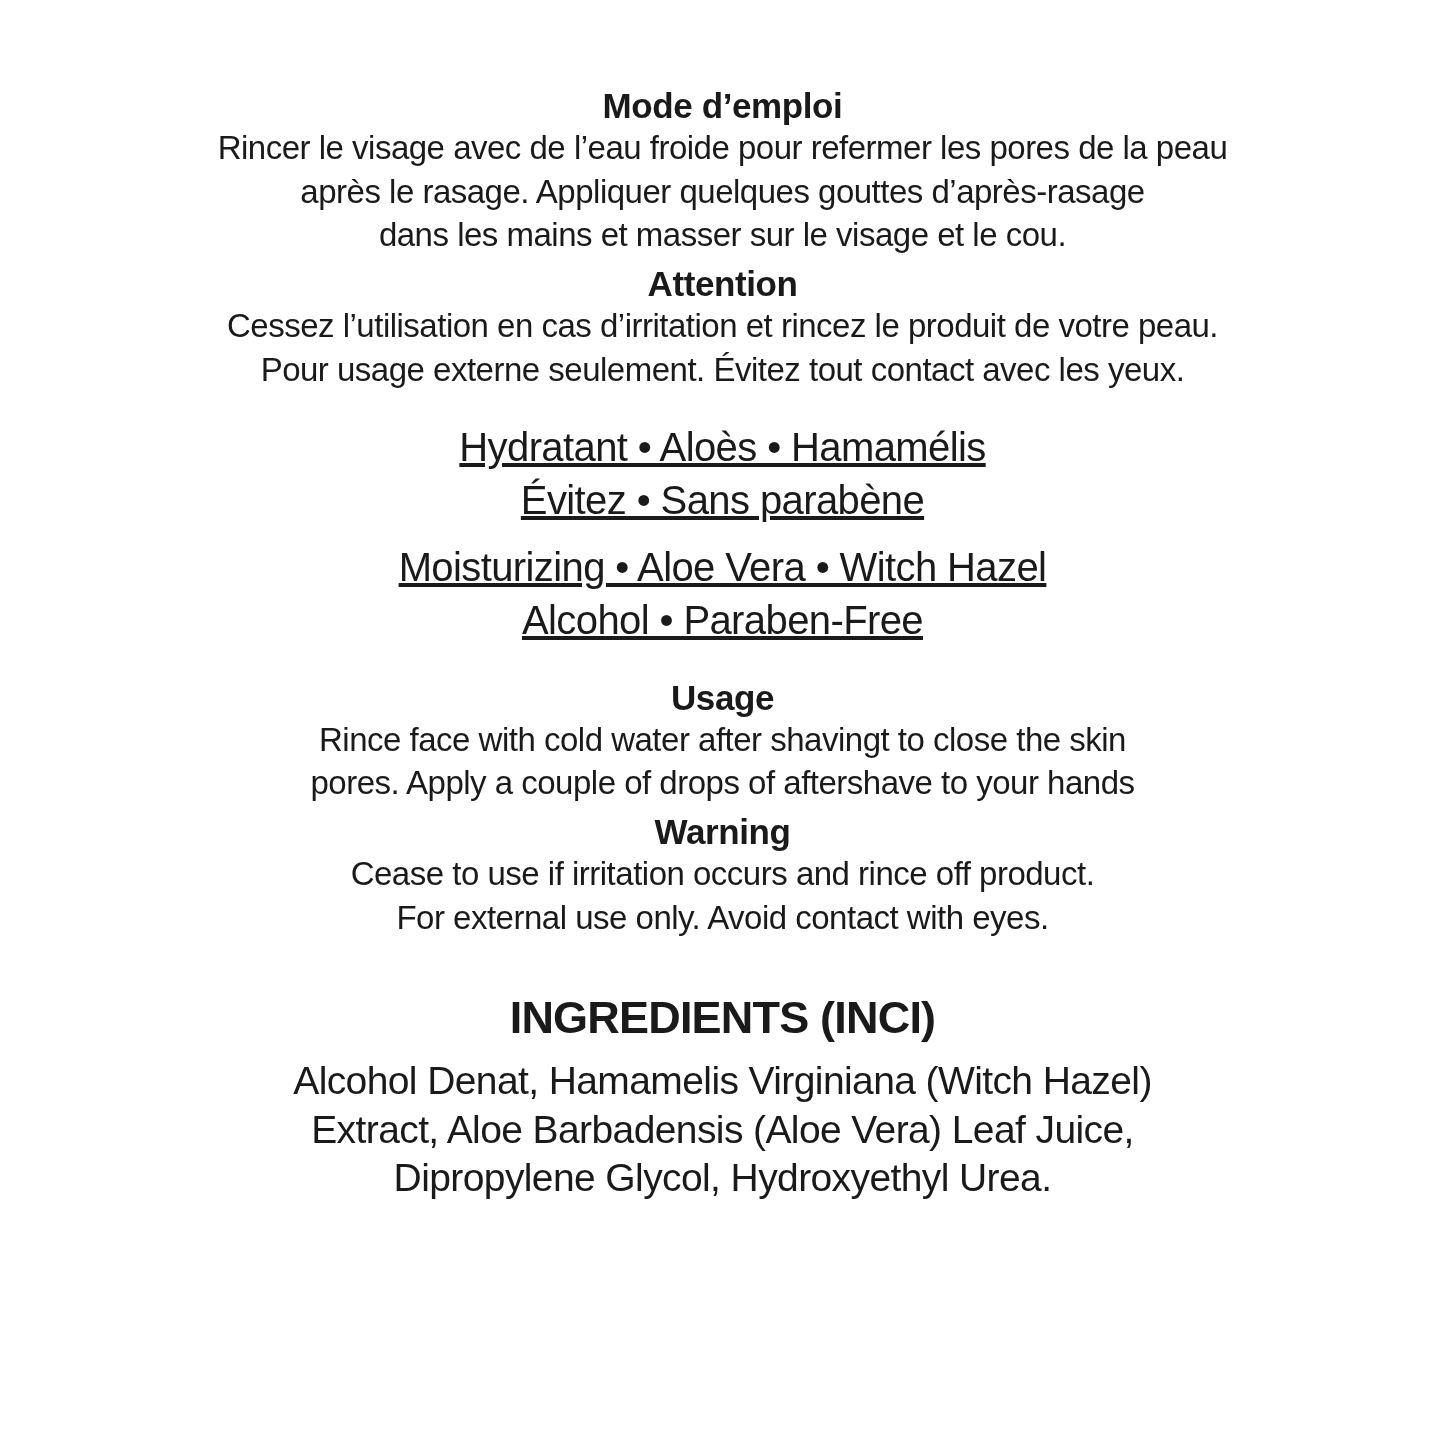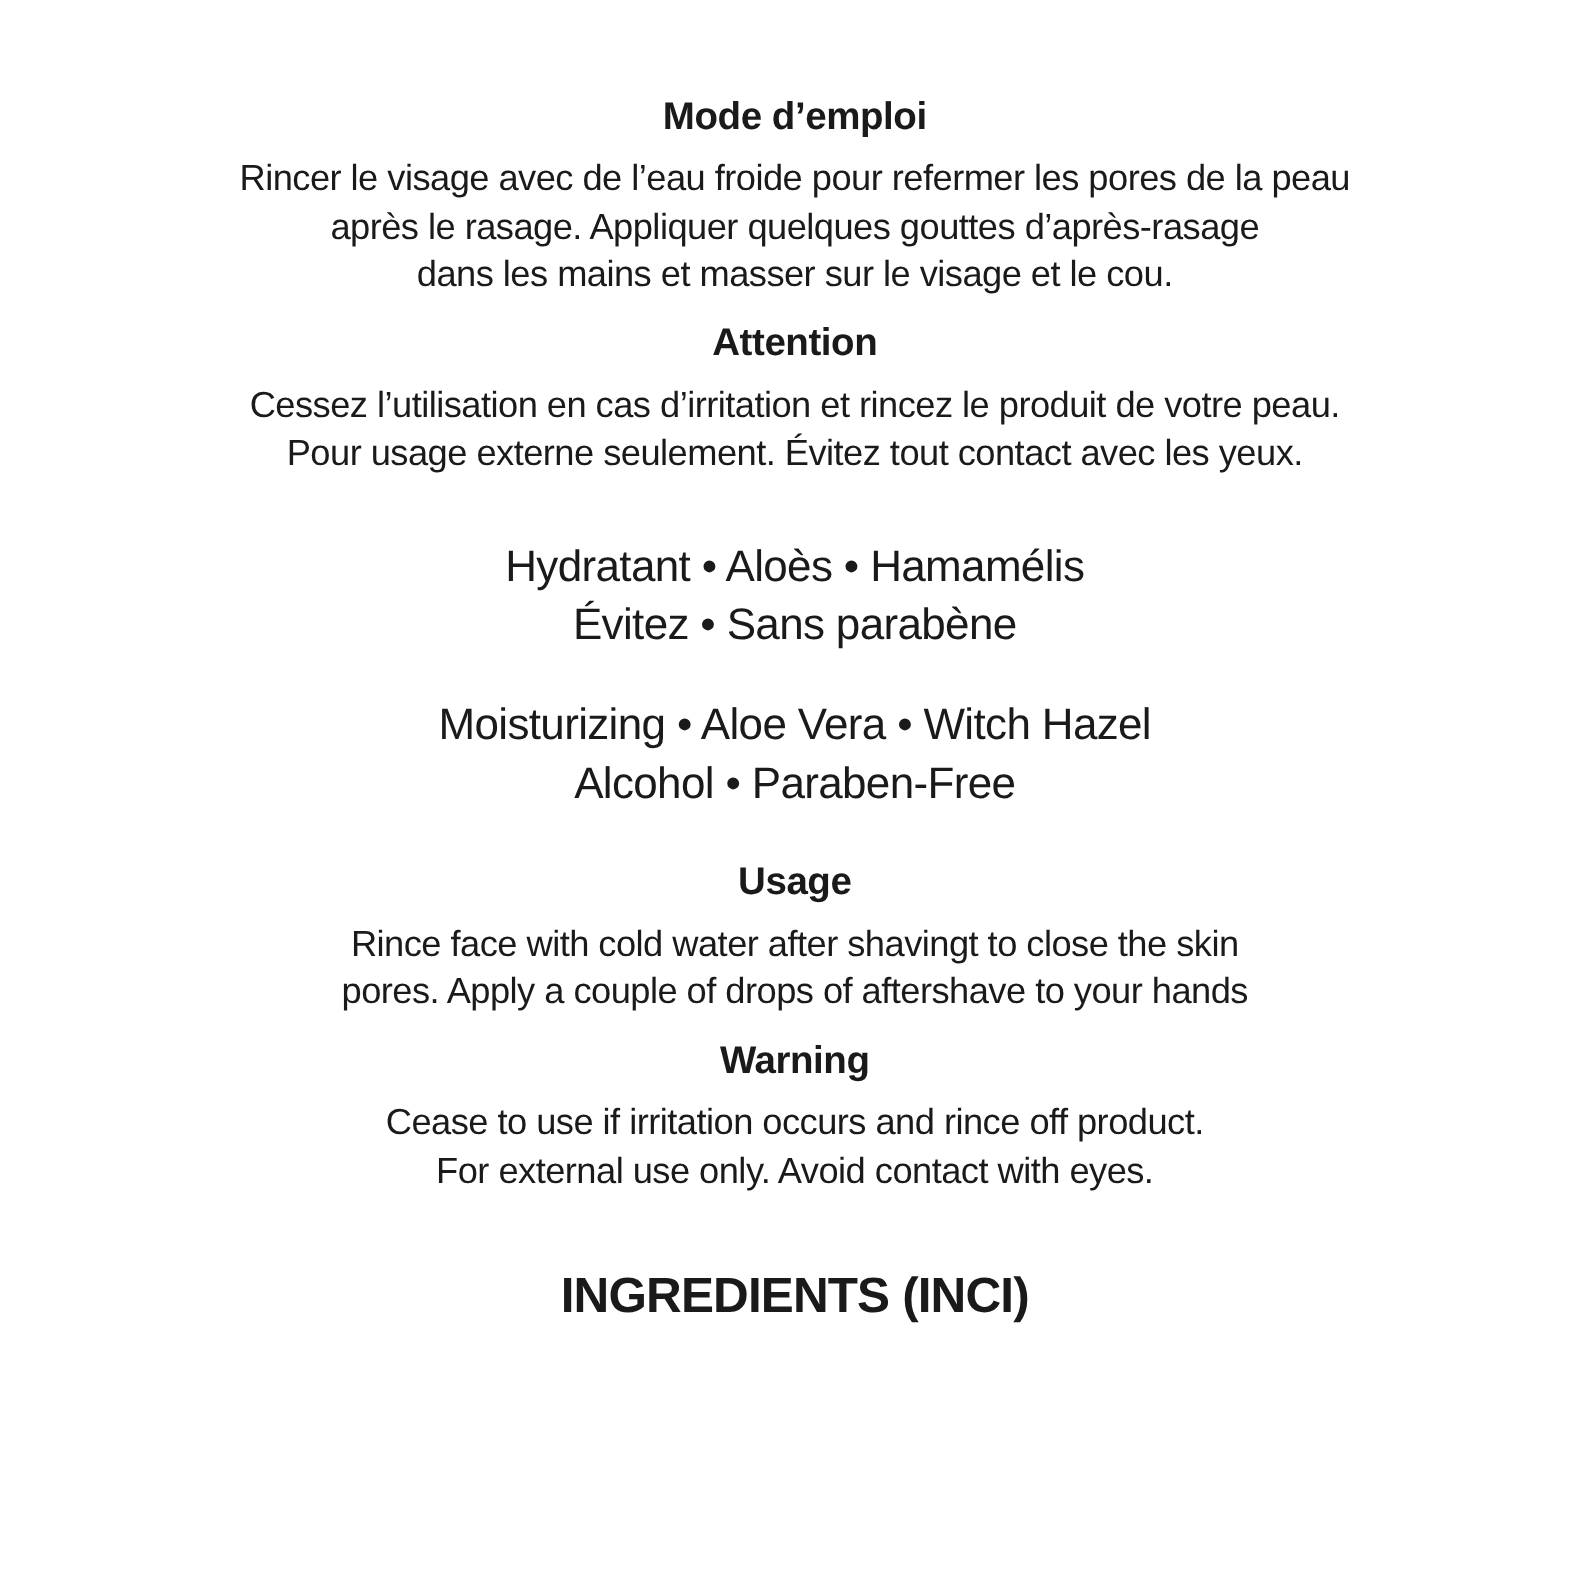--- a/index.html
+++ b/index.html
@@ -38,38 +38,39 @@
     font-size: 35px;
     line-height: 1.18;
     letter-spacing: -0.4px;
     margin: 0;
   }
 
   .body-text {
     font-size: 33px;
     line-height: 1.32;
     letter-spacing: -0.5px;
-    margin: 14px;
+    margin: 0;
     max-width: 1180px;
   }
 
   .body-text .line {
     display: block;
     white-space: nowrap;
   }
 
   .gap-small { height: 6px; }
   .gap-medium { height: 26px; }
   .gap-large { height: 40px; }
 
   .features {
     font-size: 40px;
     line-height: 1.32;
     letter-spacing: -0.6px;
-    margin: 16px;
+    margin: 4px;
+    text-decoration: underline;
   }
   .features .line { display: block; white-space: nowrap; }
 
   .ingredients-heading {
     font-weight: bold;
     font-size: 45px;
     letter-spacing: -0.8px;
     line-height: 1.2;
     margin: 12px;
   }
@@ -142,15 +143,20 @@
     <div class="body-text">
       <span class="line">Cease to use if irritation occurs and rince off product.</span>
       <span class="line">For external use only. Avoid contact with eyes.</span>
     </div>
   </div>
 
   <div class="gap-large"></div>
 
   <div class="section">
     <div class="ingredients-heading">INGREDIENTS (INCI)</div>
+    <div class="ingredients-body">
+      <span class="line">Alcohol Denat, Hamamelis Virginiana (Witch Hazel)</span>
+      <span class="line">Extract, Aloe Barbadensis (Aloe Vera) Leaf Juice,</span>
+      <span class="line">Dipropylene Glycol, Hydroxyethyl Urea.</span>
+    </div>
   </div>
 
 </div>
 
 </body></html>

